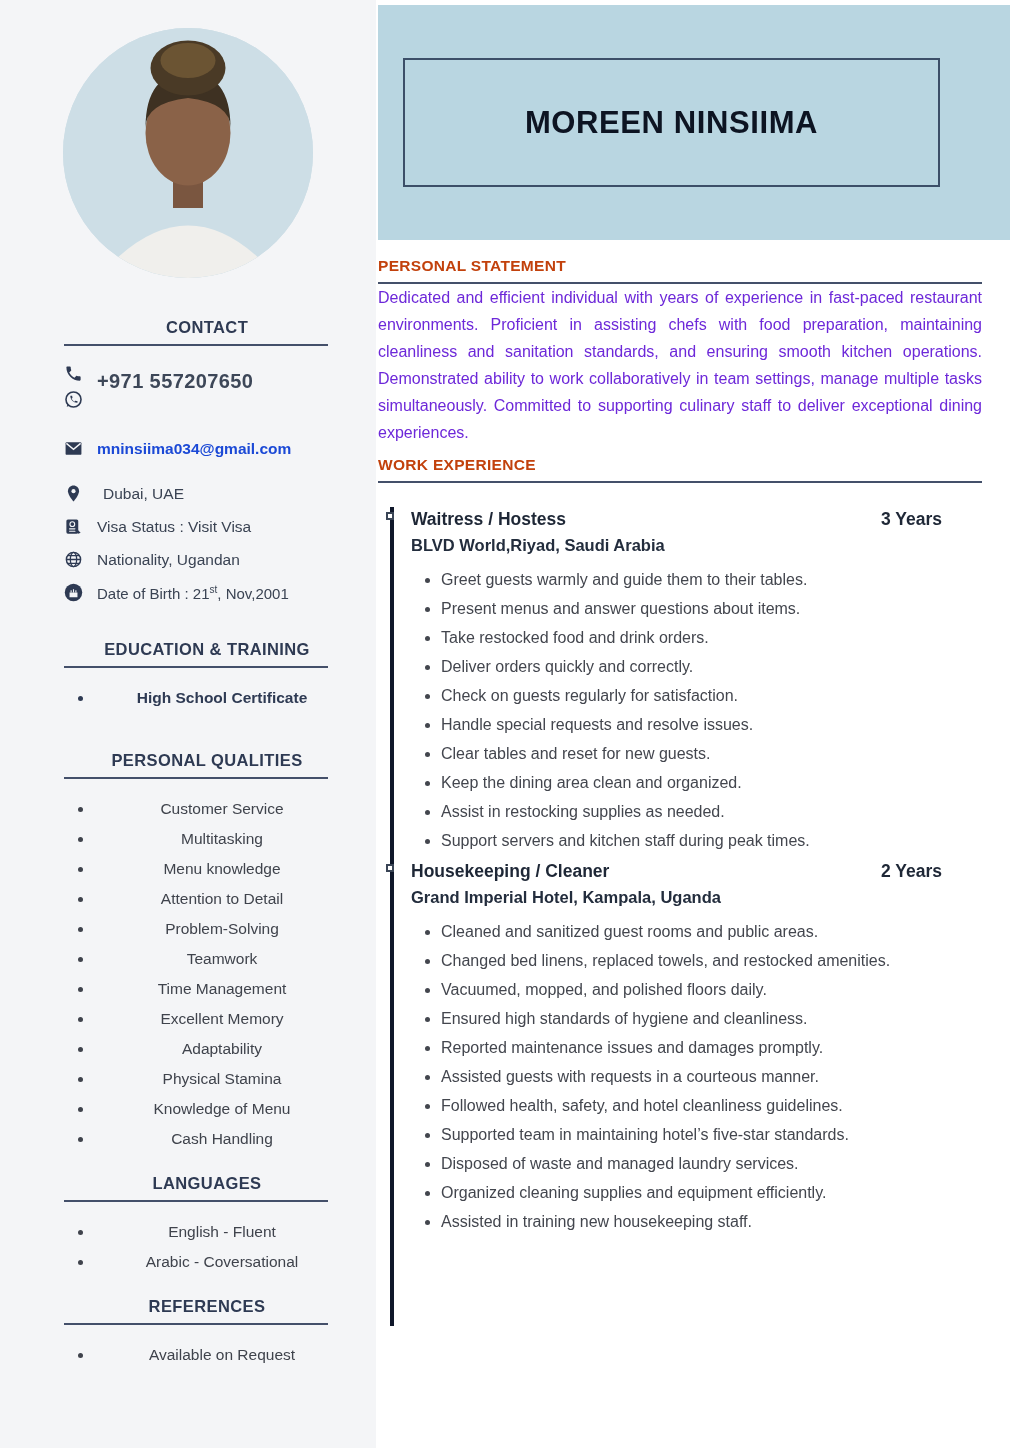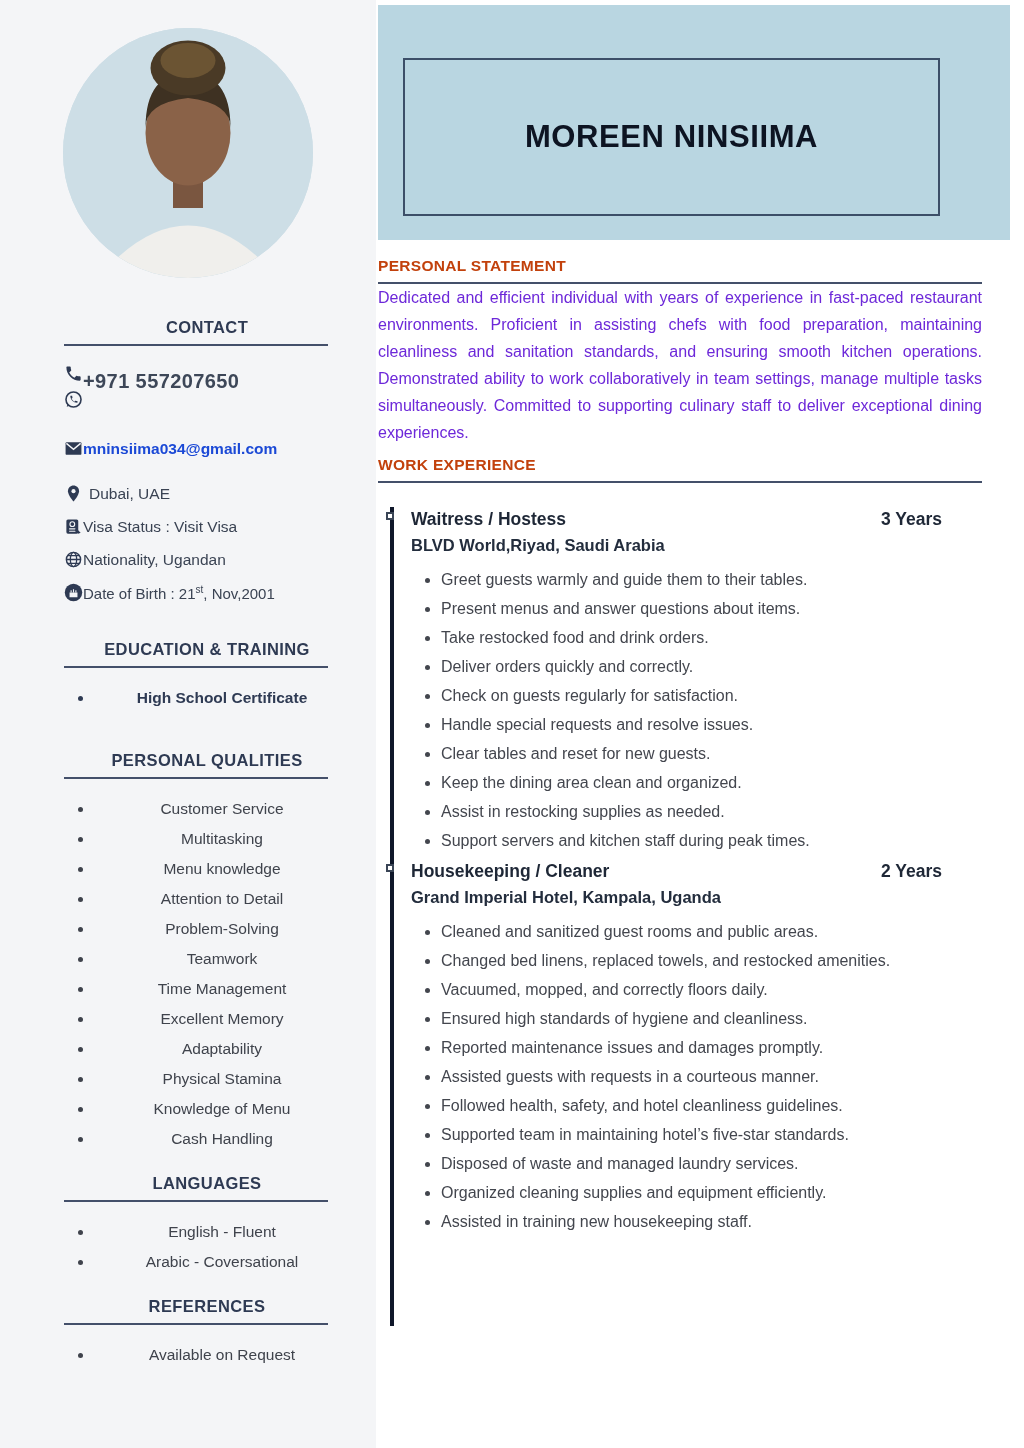--- a/index.html
+++ b/index.html
@@ -9,21 +9,21 @@
 
   
   .sidebar { width: 376px; background: #f4f5f7; padding-top: 28px; flex-shrink: 0; }
   .photo { width: 250px; height: 250px; margin: 0 auto; border-radius: 50%;
     background: #cddee6; overflow: hidden; }
   .photo svg { width: 100%; height: 100%; display: block; }
   .side-content { padding: 0 26px 0 64px; }
   .side-h { font-size: 16.5px; font-weight: bold; color: #2e3a53; letter-spacing: .4px; }
   .rule { height: 2px; background: #44506a; margin-top: 7px; }
   .side-rule { width: 264px; }
-  .crow { display: flex; align-items: center; margin-top: 14px;
+  .crow { display: flex; align-items: center; gap: 14px; margin-top: 14px;
     color: #3a4353; font-size: 15.5px; }
   .crow .ic { width: 19px; height: 19px; color: #2e3a53; flex-shrink: 0; }
   .phone-row { margin-top: 18px; align-items: flex-start; }
   .icon-col { display: flex; flex-direction: column; gap: 7px; }
   .phone-num { font-size: 20px; font-weight: bold; color: #3d4758; letter-spacing: .4px; margin-top: 6px; }
   .email-row { margin-top: 30px; }
   .email-link { color: #1b49d6; font-weight: bold; font-size: 15.5px; text-decoration: none; }
   .loc-row { margin-top: 26px; }
   .dob { font-size: 15px; }
   sup { font-size: 10px; }
@@ -31,21 +31,21 @@
   .side-list { margin-top: 21px; padding-left: 30px; }
   .side-list li { margin-bottom: 12px; font-size: 15.5px; color: #3f434c; }
   .edu-list li { font-weight: bold; color: #2e3a53; }
   .qualities { margin-top: 44px; }
   .languages { margin-top: 26px; }
   .references { margin-top: 26px; }
 
   
   .main { flex: 1; padding: 5px 14px 0 2px; }
   .band { background: #b9d6e1; height: 235px; padding: 53px 70px 0 25px; }
-  .name-box { border: 2px solid #3c4f68; height: 158px; display: flex;
+  .name-box { border: 2px solid #3c4f68; height: 129px; display: flex;
     align-items: center; justify-content: center; text-align: right; }
   .name { font-size: 31px; color: #0d1422; letter-spacing: .6px; font-weight: 800; }
   .statement { margin-top: 17px; padding-right: 28px; }
   .main-h { font-size: 15.5px; font-weight: bold; color: #c2410c; letter-spacing: .3px; }
   .main-rule { width: 100%; }
   .statement p { text-align: justify; font-size: 16px;
     line-height: 27px; color: #6d28d9; }
   .experience { margin-top: 10px; padding-right: 28px; }
   .timeline { margin: 24px 0 0 12px; border-left: 4px solid #0f172a; padding: 2px 0 84px 17px; }
   .job { position: relative; }
@@ -232,21 +232,21 @@
         <article class="job">
           <span class="marker"></span>
           <div class="job-head">
             <span>Housekeeping / Cleaner</span>
             <span>2 Years</span>
           </div>
           <div class="company">Grand Imperial Hotel, Kampala, Uganda</div>
           <ul class="bullets">
               <li>Cleaned and sanitized guest rooms and public areas.</li>
               <li>Changed bed linens, replaced towels, and restocked amenities.</li>
-              <li>Vacuumed, mopped, and correctly floors daily.</li>
+              <li>Vacuumed, mopped, and polished floors daily.</li>
               <li>Ensured high standards of hygiene and cleanliness.</li>
               <li>Reported maintenance issues and damages promptly.</li>
               <li>Assisted guests with requests in a courteous manner.</li>
               <li>Followed health, safety, and hotel cleanliness guidelines.</li>
               <li>Supported team in maintaining hotel’s five-star standards.</li>
               <li>Disposed of waste and managed laundry services.</li>
               <li>Organized cleaning supplies and equipment efficiently.</li>
               <li>Assisted in training new housekeeping staff.</li>
             </ul>
         </article>

